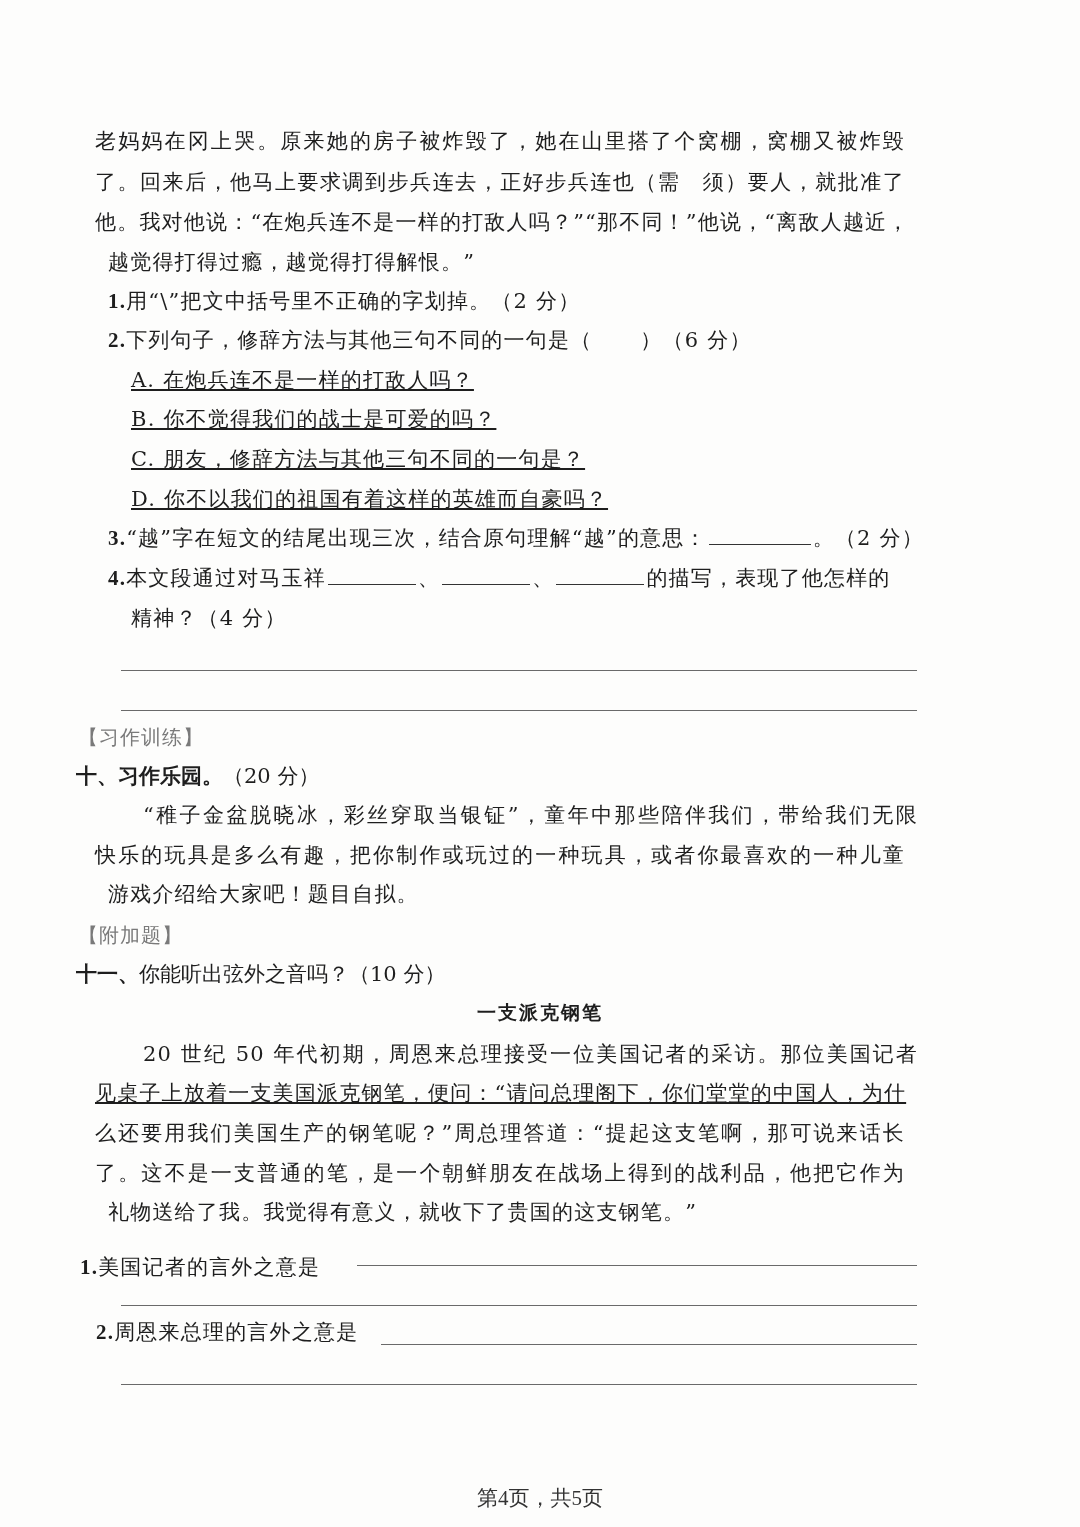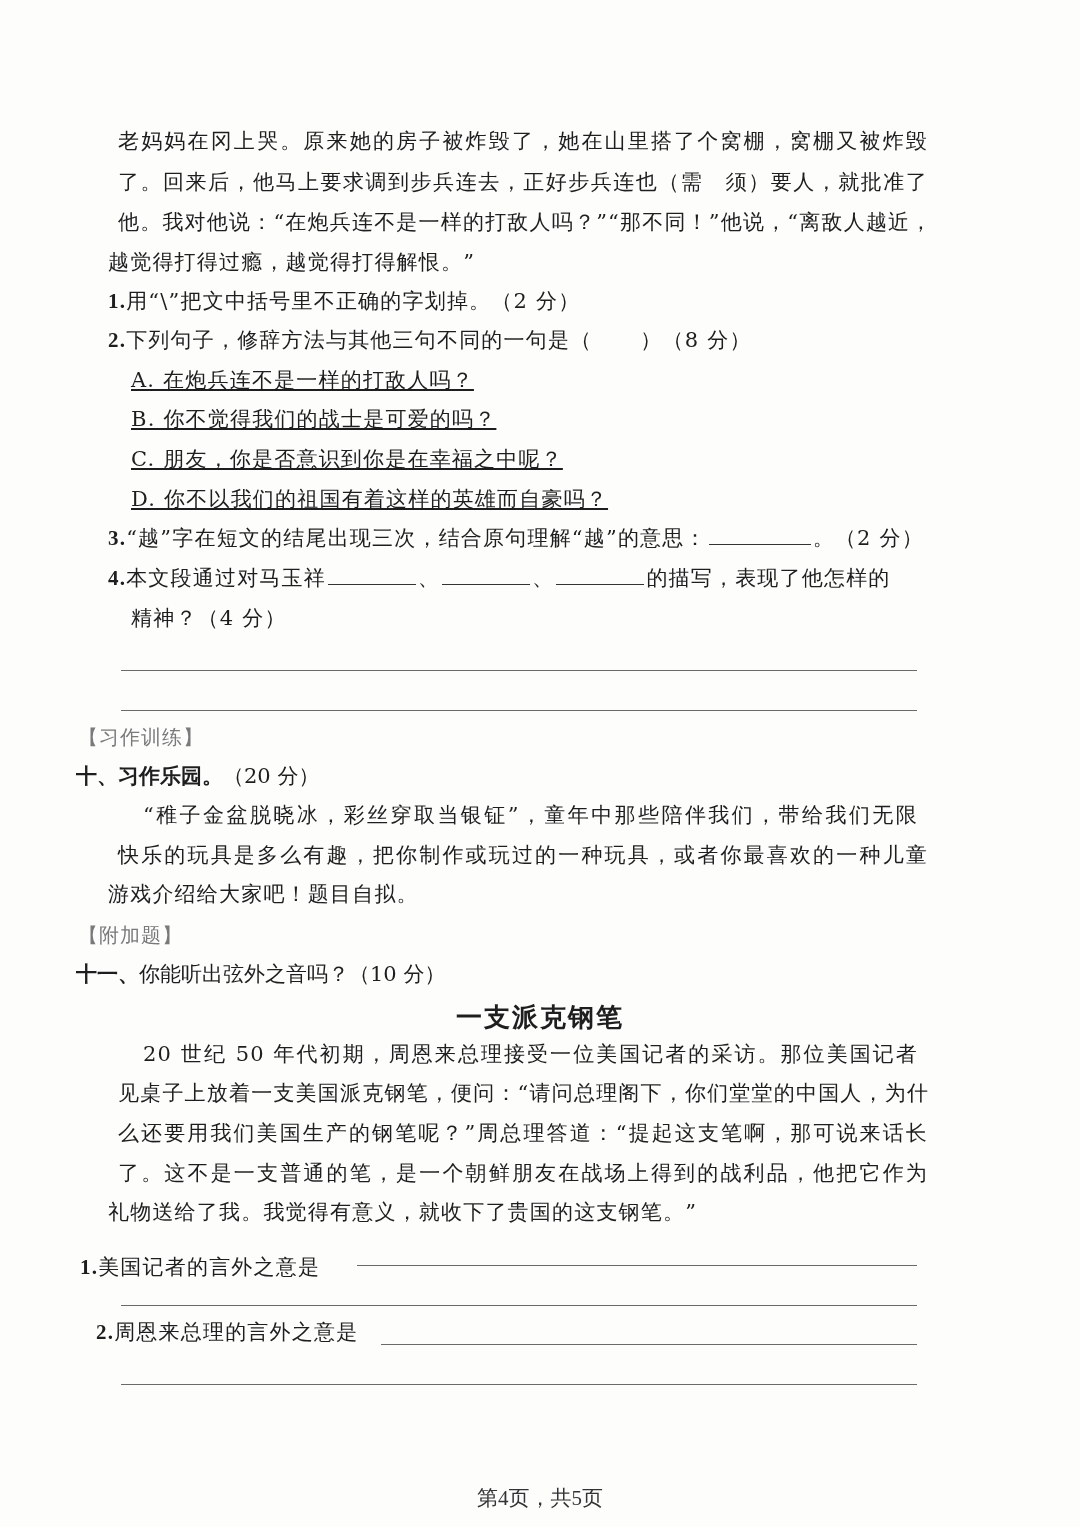--- a/index.html
+++ b/index.html
@@ -23,21 +23,21 @@
       background: #fdfdfc;
     }
     .line {
       position: absolute;
       font-size: 21px;
       line-height: 28px;
       white-space: nowrap;
       letter-spacing: 1.2px;
     }
     .para-line {
-      left: 118px;
+      left: 95px;
       width: 810px;
       text-align: justify;
       text-align-last: justify;
     }
     .q {
       left: 108px;
     }
     .num {
       font-weight: bold;
       font-family: "Liberation Serif", serif;
@@ -64,21 +64,21 @@
     }
     .section-head .bold {
       font-weight: bold;
       font-family: "DejaVu Sans", sans-serif;
     }
     .title-center {
       position: absolute;
       left: 0;
       width: 1080px;
       text-align: center;
-      font-size: 26px;
+      font-size: 19px;
       font-weight: bold;
       font-family: "DejaVu Sans", sans-serif;
       letter-spacing: 2px;
     }
     .blank {
       display: inline-block;
       border-bottom: 1.5px solid #333;
       height: 20px;
       vertical-align: baseline;
       margin: 0 2px;
@@ -111,26 +111,26 @@
   <div class="line para-line" style="top:127px;">老妈妈在冈上哭。原来她的房子被炸毁了，她在山里搭了个窝棚，窝棚又被炸毁</div>
   <div class="line para-line" style="top:168px;">了。回来后，他马上要求调到步兵连去，正好步兵连也（需　须）要人，就批准了</div>
   <div class="line para-line" style="top:208px;">他。我对他说：“在炮兵连不是一样的打敌人吗？”“那不同！”他说，“离敌人越近，</div>
   <div class="line" style="top:248px; left:108px;">越觉得打得过瘾，越觉得打得解恨。”</div>
 
   <div class="line q" style="top:287px;">
     <span class="num">1.</span><span>用“\”把文中括号里不正确的字划掉。（2 分）</span>
   </div>
 
   <div class="line q" style="top:326px;">
-    <span class="num">2.</span><span>下列句子，修辞方法与其他三句不同的一句是（</span><span class="paren-gap"></span><span>）（8 分）</span>
+    <span class="num">2.</span><span>下列句子，修辞方法与其他三句不同的一句是（</span><span class="paren-gap"></span><span>）（6 分）</span>
   </div>
 
   <div class="line opt" style="top:366px;">A. 在炮兵连不是一样的打敌人吗？</div>
   <div class="line opt" style="top:405px;">B. 你不觉得我们的战士是可爱的吗？</div>
-  <div class="line opt" style="top:445px;">C. 朋友，你是否意识到你是在幸福之中呢？</div>
+  <div class="line opt" style="top:445px;">C. 朋友，修辞方法与其他三句不同的一句是？</div>
   <div class="line opt" style="top:485px;">D. 你不以我们的祖国有着这样的英雄而自豪吗？</div>
 
   <div class="line q" style="top:524px;">
     <span class="num">3.</span><span>“越”字在短文的结尾出现三次，结合原句理解“越”的意思：</span><span class="blank" style="width:102px;"></span><span>。（2 分）</span>
   </div>
 
   <div class="line q" style="top:564px;">
     <span class="num">4.</span><span>本文段通过对马玉祥</span><span class="blank" style="width:88px;"></span><span>、</span><span class="blank" style="width:88px;"></span><span>、</span><span class="blank" style="width:88px;"></span><span>的描写，表现了他怎样的</span>
   </div>
   <div class="line" style="top:604px; left:131px;">精神？（4 分）</div>
@@ -146,21 +146,21 @@
   <div class="line para-line" style="top:841px;">快乐的玩具是多么有趣，把你制作或玩过的一种玩具，或者你最喜欢的一种儿童</div>
   <div class="line" style="top:880px; left:108px;">游戏介绍给大家吧！题目自拟。</div>
 
   <div class="section-tag" style="top:921px;">【附加题】</div>
   <div class="section-head" style="top:960px;">
     <span class="bold">十一、</span><span>你能听出弦外之音吗？（10 分）</span>
   </div>
   <div class="title-center" style="top:1000px;">一支派克钢笔</div>
 
   <div class="line" style="top:1040px; left:143px; width:775px; text-align:justify; text-align-last:justify;">20 世纪 50 年代初期，周恩来总理接受一位美国记者的采访。那位美国记者</div>
-  <div class="line para-line" style="top:1079px;">见桌子上放着一支美国派克钢笔，便问：“请问总理阁下，你们堂堂的中国人，为什</div>
+  <div class="line para-line" style="top:1079px;text-decoration:underline;">见桌子上放着一支美国派克钢笔，便问：“请问总理阁下，你们堂堂的中国人，为什</div>
   <div class="line para-line" style="top:1119px;">么还要用我们美国生产的钢笔呢？”周总理答道：“提起这支笔啊，那可说来话长</div>
   <div class="line para-line" style="top:1159px;">了。这不是一支普通的笔，是一个朝鲜朋友在战场上得到的战利品，他把它作为</div>
   <div class="line" style="top:1198px; left:108px;">礼物送给了我。我觉得有意义，就收下了贵国的这支钢笔。”</div>
 
   <div class="line q" style="top:1238px; left:80px;margin-top:15px;">
     <span class="num">1.</span><span>美国记者的言外之意是</span>
   </div>
   <div class="rule" style="top:1265px; left:357px; width:560px;"></div>
   <div class="rule" style="top:1305px; left:121px; width:796px;"></div>
 

